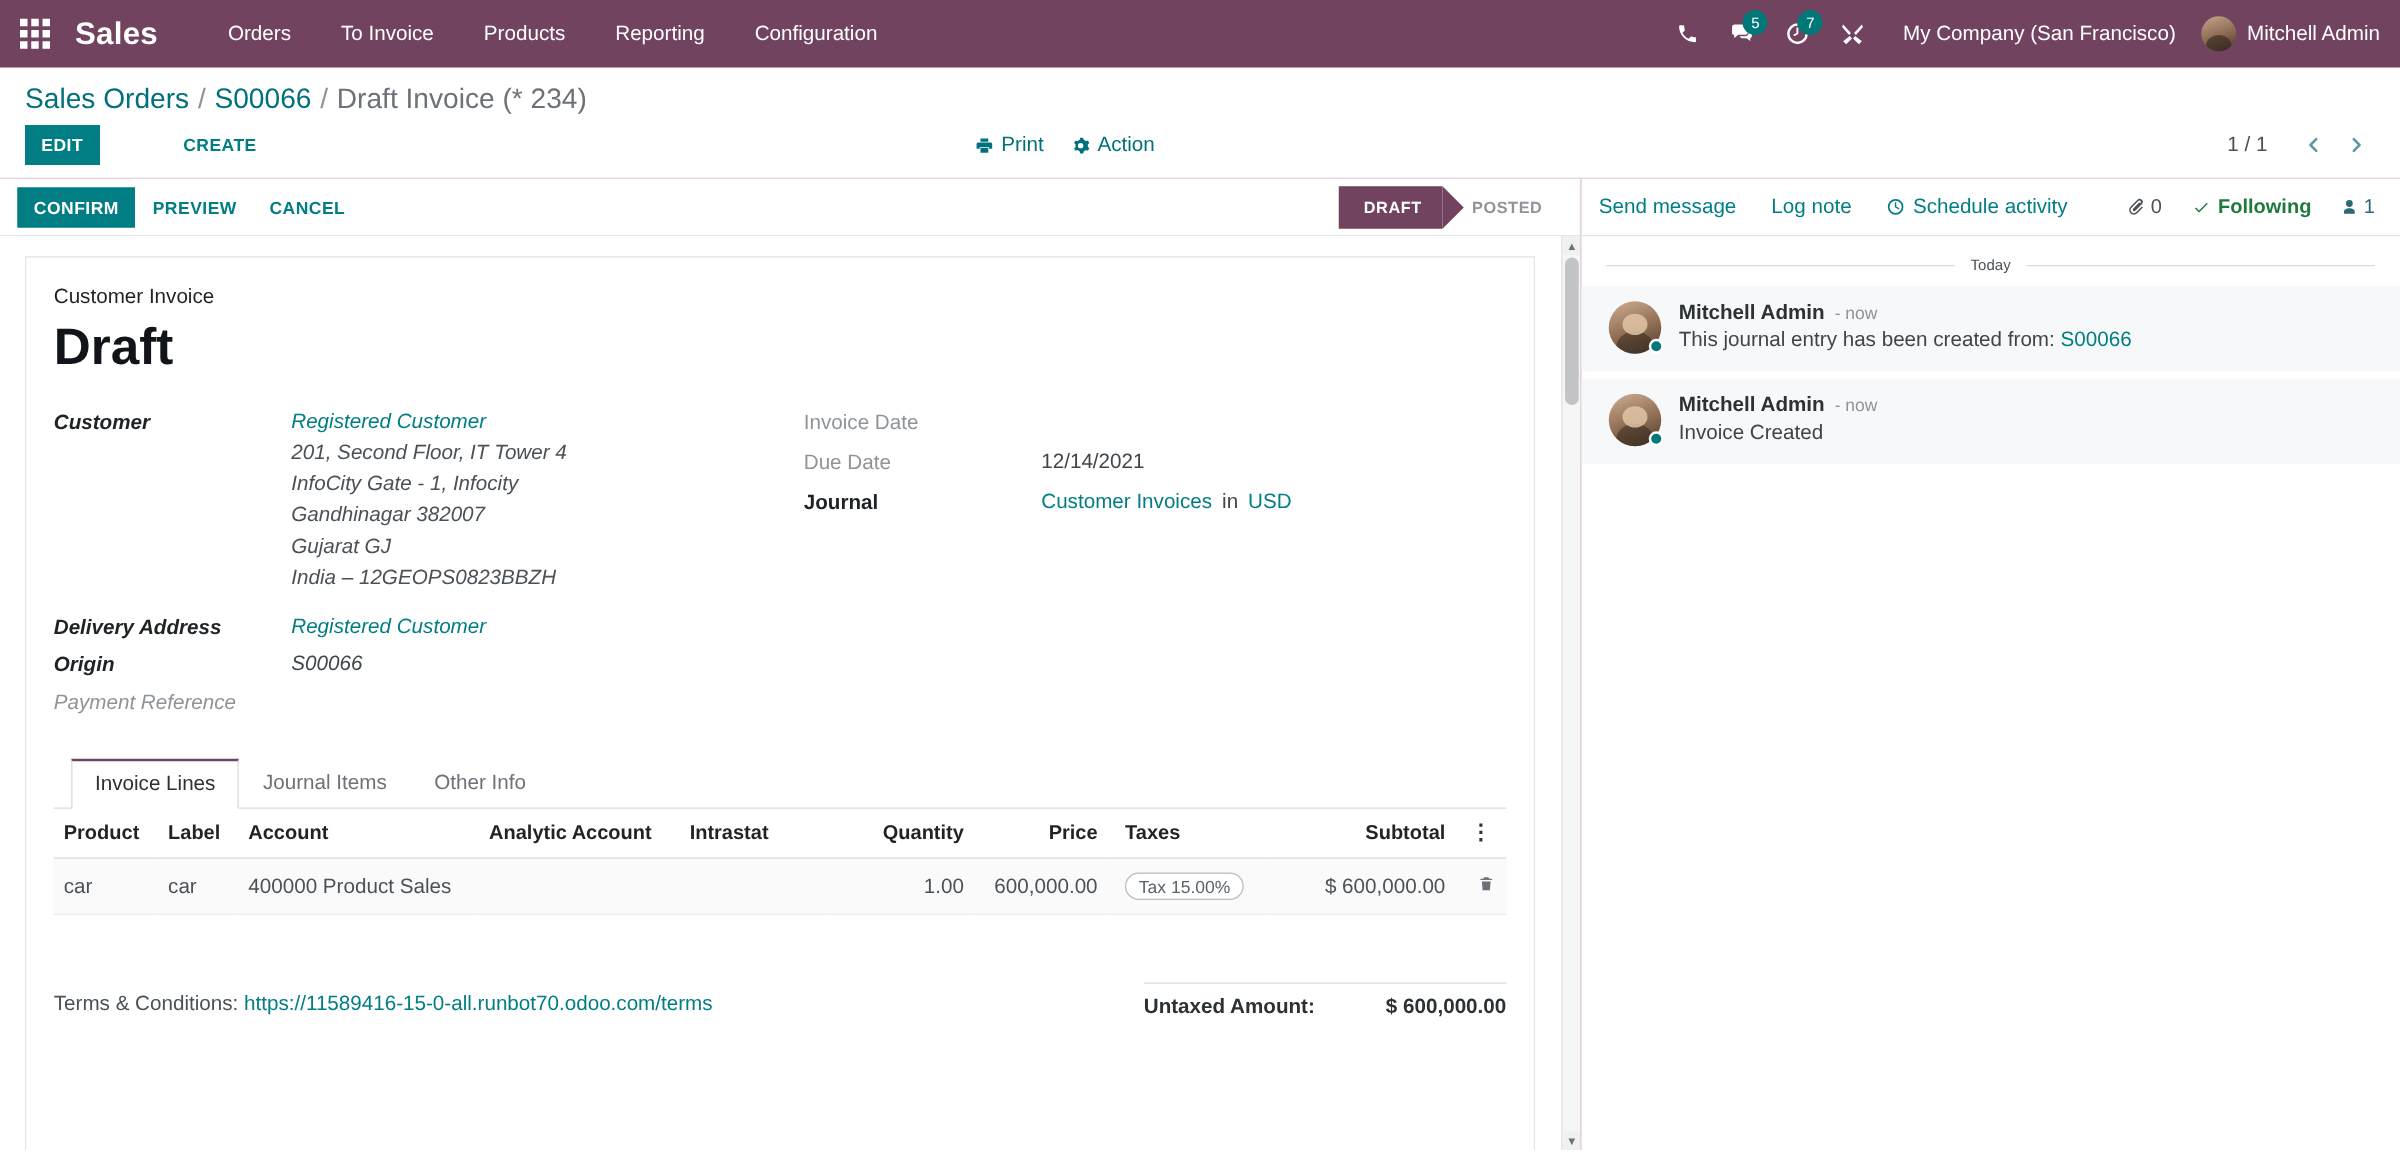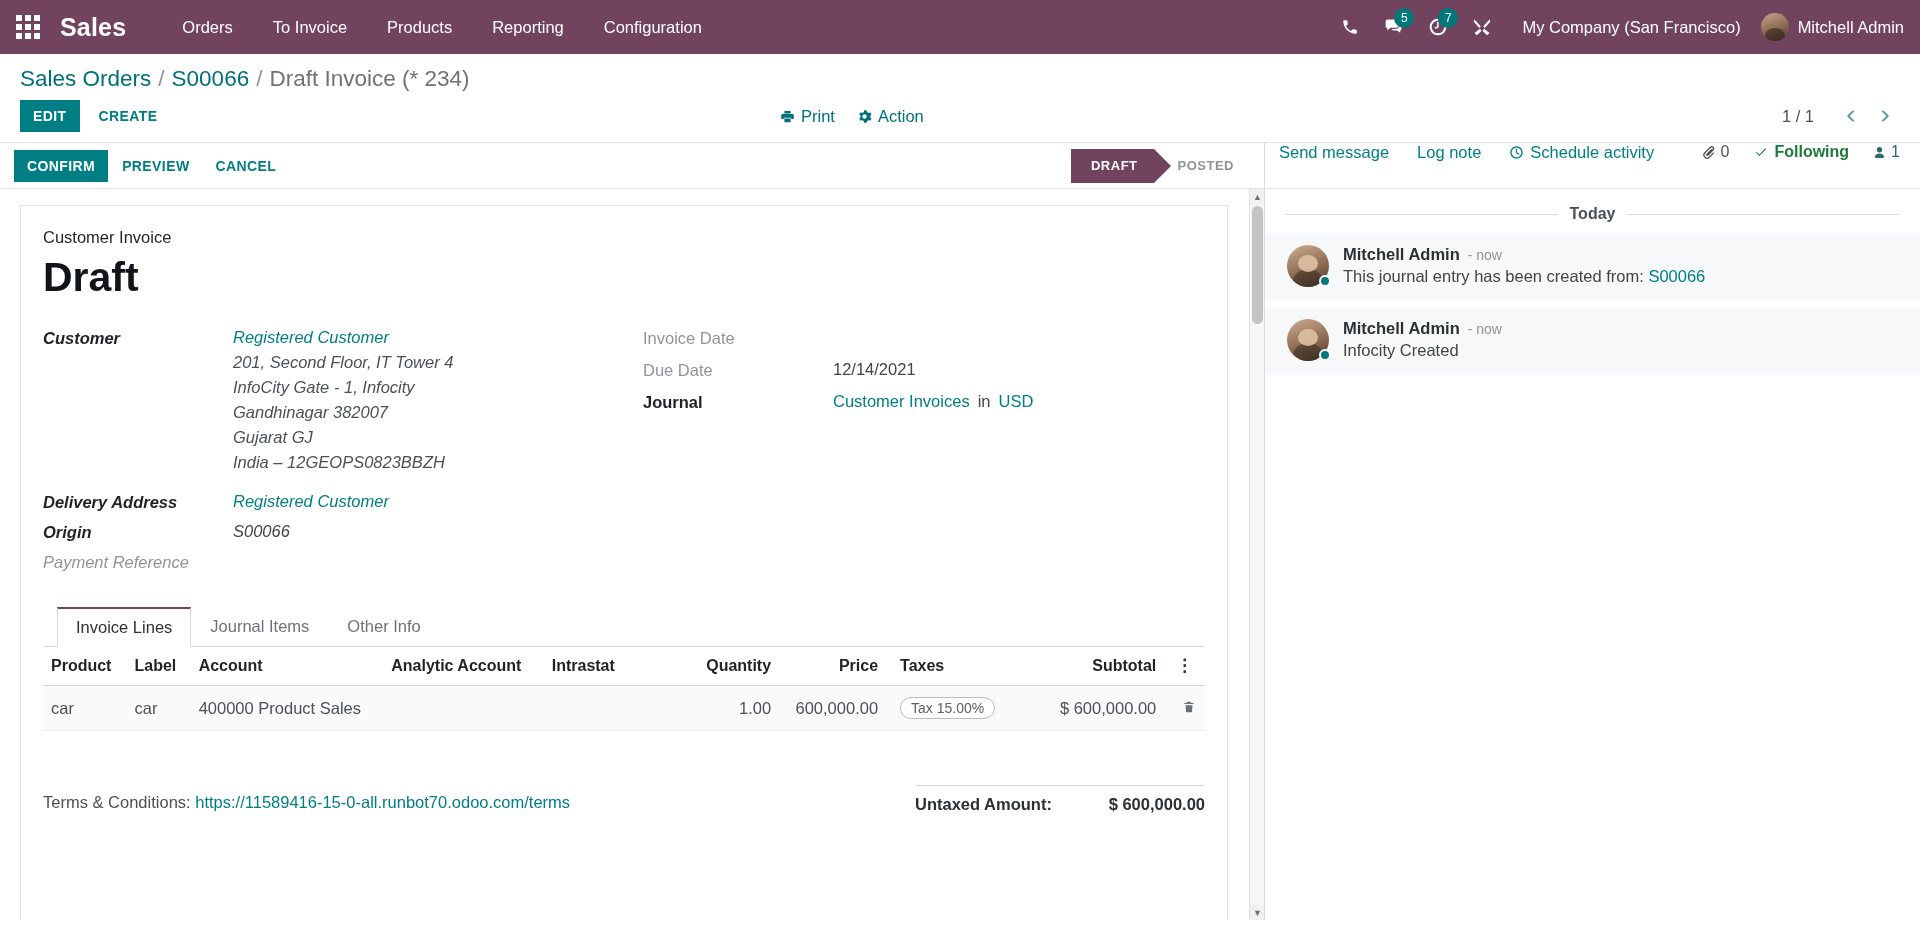--- a/index.html
+++ b/index.html
@@ -89,22 +89,23 @@
   }
   .btn-primary-flat {
     background: #017e84; color: #fff;
     font-size: 14px; font-weight: 700; letter-spacing: .4px;
     padding: 8px 13px; border: none; cursor: pointer;
     text-transform: uppercase;
   }
   .btn-flat {
     background: transparent; color: #017e84;
     font-size: 14px; font-weight: 700; letter-spacing: .4px;
-    padding: 8px 19px; border: none; cursor: pointer;
+    padding: 8px 31px; border: none; cursor: pointer;
     text-transform: uppercase;
+    margin-left: 36px;
   }
   .cp-center { position: absolute; left: 780px; display: flex; align-items: center; gap: 22px; }
   .cp-tool {
     color: #00707c; font-size: 16.5px; cursor: pointer;
     display: flex; align-items: center; gap: 6px;
   }
   .cp-right { margin-left: auto; display: flex; align-items: center; gap: 4px; }
   .pager-value { color: #4a5157; font-size: 16.5px; padding-right: 18px; }
   .pager-btn {
     width: 30px; height: 30px; display: flex; align-items: center; justify-content: center;
@@ -246,36 +247,36 @@
   .form-scrollbar .arrow.up { top: 0; }
   .form-scrollbar .arrow.down { bottom: 0; }
   .form-scrollbar .thumb {
     position: absolute; left: 2px; width: 11px; top: 17px; height: 118px;
     background: #c2c4c6; border-radius: 6px;
   }
 
   
   .chatter { flex: 1; background: #ffffff; display: flex; flex-direction: column; overflow: hidden; }
   .chatter-topbar {
-    display: flex; align-items: flex-start; height: 46px;
+    display: flex; align-items: center; height: 46px;
     padding: 0 20px 0 14px; border-bottom: 1px solid #e3e4e6;
   }
   .ch-btn { color: #017e84; font-size: 16.5px; cursor: pointer; margin-right: 28px; display: flex; align-items: center; gap: 6px; }
   .ch-right { margin-left: auto; display: flex; align-items: center; gap: 24px; }
   .ch-stat { display: flex; align-items: center; gap: 5px; font-size: 16px; cursor: pointer; }
   .ch-stat.attach { color: #4a5157; }
   .ch-stat.follow { color: #1e7a3c; font-weight: 700; }
   .ch-stat.followers { color: #2b6a73; }
   .thread { padding: 0; overflow: hidden; }
   .day-sep {
     display: flex; align-items: center; gap: 12px;
     padding: 16px 20px 10px 20px;
   }
   .day-sep .line { flex: 1; height: 1px; background: #d9dbdd; }
-  .day-sep .label { font-size: 16px; font-weight: 700; color: #4a5157; }
+  .day-sep .label { font-size: 12px; font-weight: 400; color: #4a5157; }
   .msg {
     display: flex; gap: 14px; padding: 12px 20px 14px 22px;
     background: #f7f8f9; margin-bottom: 6px;
   }
   .avatar-lg {
     width: 42px; height: 42px; border-radius: 50%; flex: none; position: relative;
     background: linear-gradient(160deg,#cfae92 0%, #8d6c53 55%, #4a3a2d 100%);
     overflow: visible;
   }
   .avatar-lg .face {
@@ -602,18 +603,18 @@
       <div class="msg">
         <div class="avatar-lg">
           <div class="face"></div>
           <div class="presence"></div>
         </div>
         <div class="msg-body">
           <div class="msg-head">
             <span class="msg-author">Mitchell Admin</span>
             <span class="msg-time">- now</span>
           </div>
-          <div class="msg-text">Infocity Created</div>
+          <div class="msg-text">Invoice Created</div>
         </div>
       </div>
     </div>
   </div>
 </div>
 
 </body></html>

